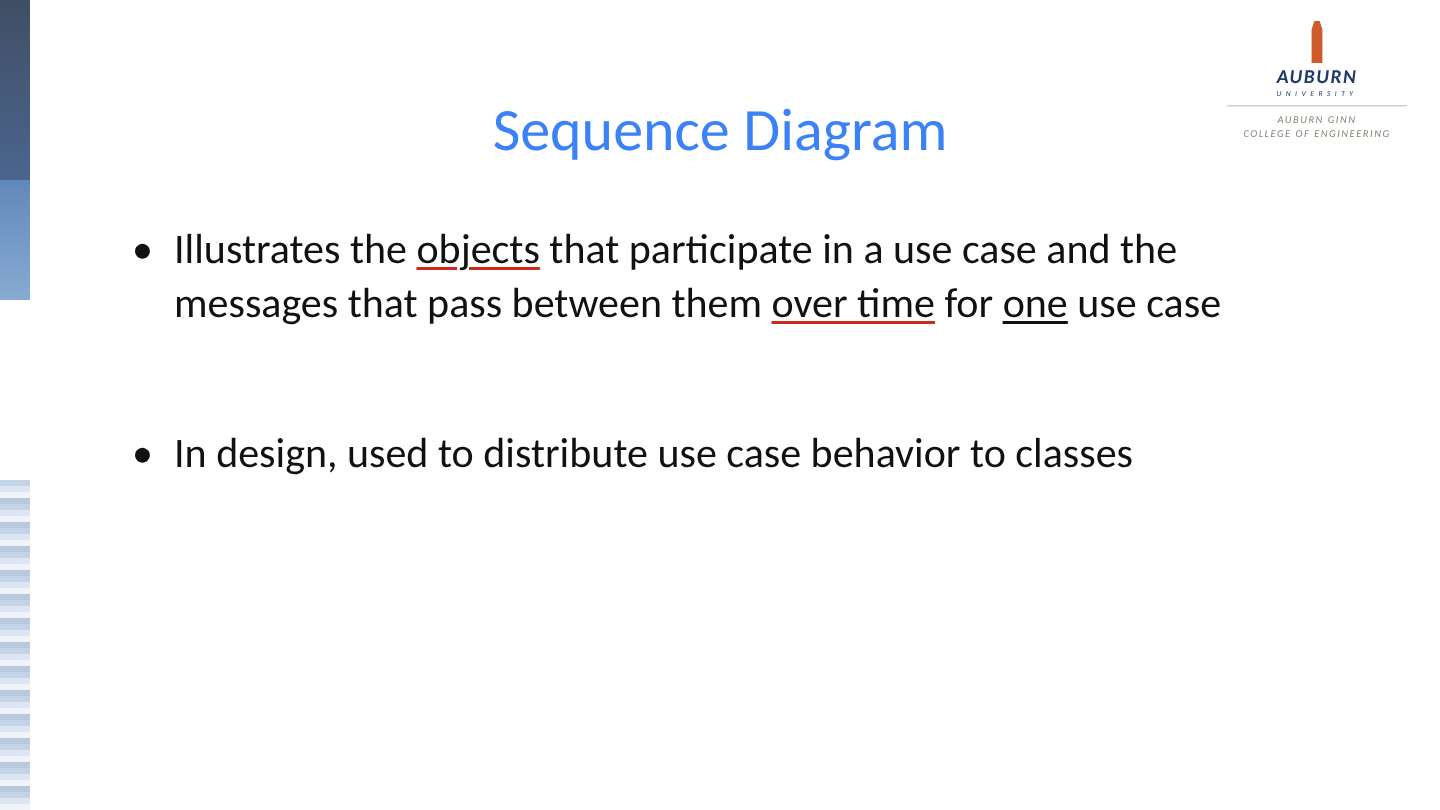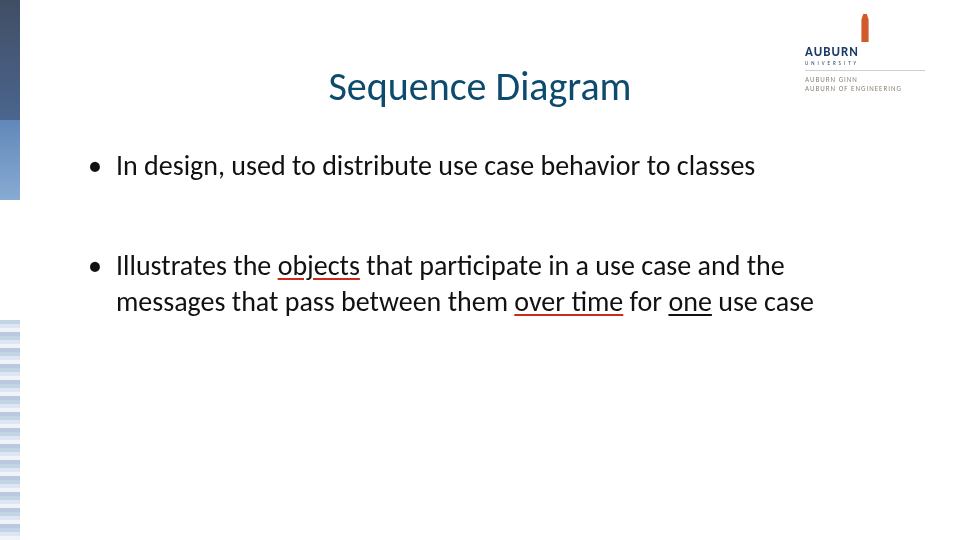--- a/index.html
+++ b/index.html
@@ -29,22 +29,24 @@
   }
   .stripe.a { top: 0;   height: 120px; background: linear-gradient(180deg,#1f2f49 0%, #2b4a7a 100%); opacity: 0.85; }
   .stripe.b { top: 120px; height: 80px; background: linear-gradient(180deg,#3a6aa8 0%, #6a96c8 100%); opacity: 0.8; }
   .stripe.c { top: 200px; height: 120px; background: #ffffff; }
   .stripe.d { top: 320px; height: 220px; background: repeating-linear-gradient(180deg,#9bb7d6 0 4px,#c6d6ea 4px 8px,#e6edf6 8px 12px,#8aa6c8 12px 16px); opacity: 0.6; }
 
   
   .logo {
     position: absolute;
     top: 14px;
-    right: 35px;
+    right: 22px;
     width: 120px;
+    text-align: center;
+    font-style: italic;
   }
   .logo .tower {
     width: 18px;
     height: 28px;
     margin: 0 auto 2px;
     background: #d05a2a;
     clip-path: polygon(40% 0, 60% 0, 70% 20%, 70% 100%, 30% 100%, 30% 20%);
   }
   .logo .wordmark {
     font-size: 13px;
@@ -76,21 +78,21 @@
 
   
   .title {
     position: absolute;
     top: 62px;
     left: 0;
     width: 960px;
     text-align: center;
     font-size: 40px;
     font-weight: 400;
-    color: #0c4a6e;
+    color: #3b82f6;
   }
 
   
   .body {
     position: absolute;
     top: 148px;
     left: 88px;
     right: 60px;
     font-size: 28px;
     line-height: 1.28;
@@ -136,27 +138,27 @@
   <div class="stripe c"></div>
   <div class="stripe d"></div>
 </div>
 
 <div class="logo">
   <div class="tower"></div>
   <div class="wordmark">AUBURN</div>
   <div class="univ">UNIVERSITY</div>
   <div class="rule"></div>
   <div class="coe1">AUBURN GINN</div>
-  <div class="coe2">AUBURN OF ENGINEERING</div>
+  <div class="coe2">COLLEGE OF ENGINEERING</div>
 </div>
 
 <div class="title">Sequence Diagram</div>
 
 <div class="body">
   <ul>
     <li>
-      <span>In design, used to distribute use case behavior to classes</span>
+      <span>Illustrates the </span><span class="u-red">objects</span><span> that participate in a use case and the messages that pass between them </span><span class="u-red">over time</span><span> for </span><span class="u-black">one</span><span> use case</span>
     </li>
     <li>
-      <span>Illustrates the </span><span class="u-red">objects</span><span> that participate in a use case and the messages that pass between them </span><span class="u-red">over time</span><span> for </span><span class="u-black">one</span><span> use case</span>
+      <span>In design, used to distribute use case behavior to classes</span>
     </li>
   </ul>
 </div>
 
 </body></html>

